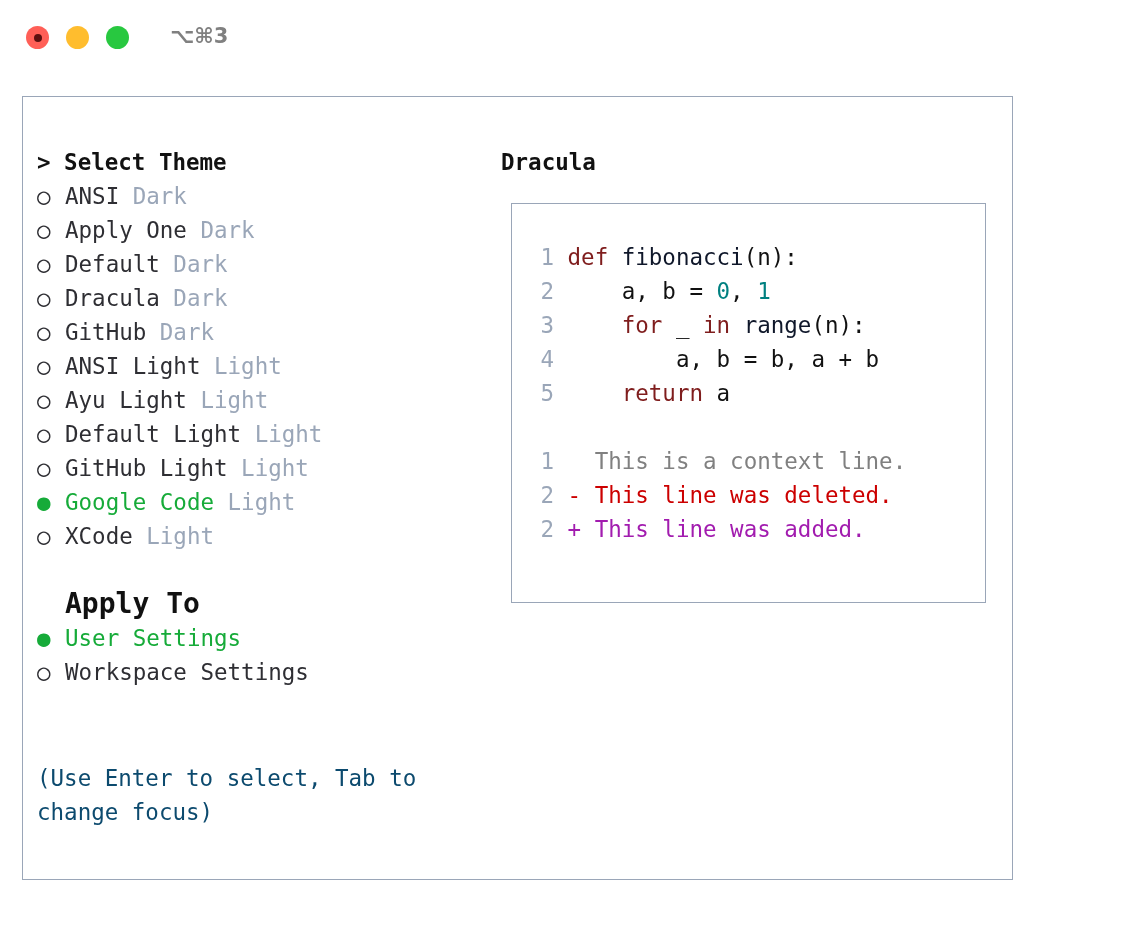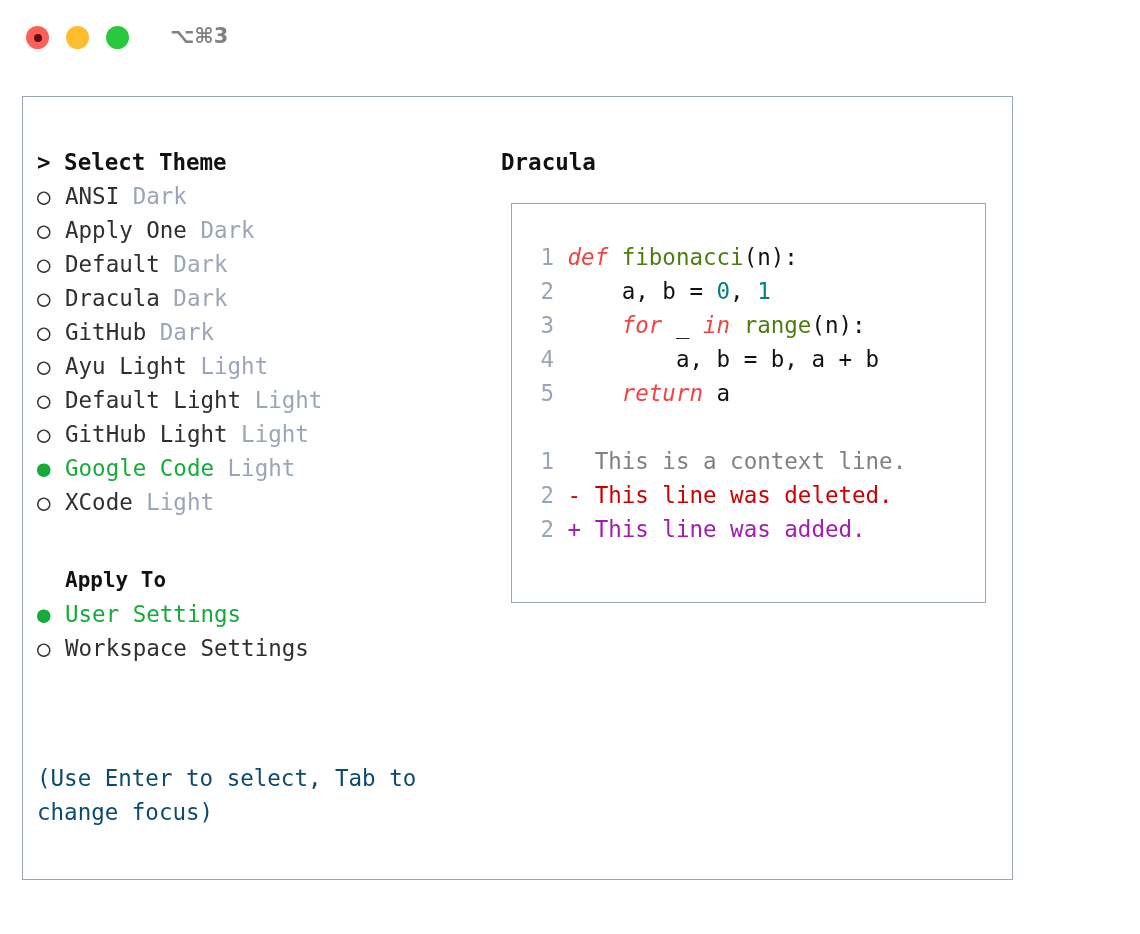--- a/index.html
+++ b/index.html
@@ -97,27 +97,26 @@
   }
 
   .heading {
     font-size: 22.5px;
     font-weight: bold;
     color: #111111;
     line-height: 34px;
     white-space: pre;
   }
   .section-heading {
-    font-size: 21px;
+    font-size: 28px;
     font-weight: bold;
     color: #111111;
     line-height: 34px;
     white-space: pre;
     padding-left: 28px;
-    margin-top: 10px;
   }
 
   .opt-list { margin: 0; padding: 0; list-style: none; }
   .opt {
     font-size: 22.5px;
     line-height: 34px;
     color: #2e2e33;
     white-space: pre;
     display: block;
   }
@@ -163,22 +162,22 @@
     line-height: 34px;
     white-space: pre;
   }
   .cline { white-space: pre; display: block; }
   .ln {
     color: #9aa6b8;
     display: inline-block;
     width: 28px;
     text-align: right;
   }
-  .kw   { color: #ef4444; font-style: italic; }
-  .fn   { color: #4d7c0f; }
+  .kw   { color: #7f1d1d; }
+  .fn   { color: #0f172a; }
   .num  { color: #008080; }
   .plain{ color: #111111; }
   .ctx  { color: #808080; }
   .del  { color: #cc0000; margin-top: 32px; }
   .add  { color: #a21caf; }
   .blank-line { display: block; height: 34px; }
 </style>
 </head>
 <body>
 
@@ -197,20 +196,21 @@
     <div class="panel-inner">
 
       <div class="left-col">
         <div class="heading">&gt; Select Theme</div>
         <div class="opt-list" id="theme-list">
             <div class="opt"><span class="marker off">○</span><span class="label">ANSI</span><span class="suffix"> Dark</span></div>
             <div class="opt"><span class="marker off">○</span><span class="label">Apply One</span><span class="suffix"> Dark</span></div>
             <div class="opt"><span class="marker off">○</span><span class="label">Default</span><span class="suffix"> Dark</span></div>
             <div class="opt"><span class="marker off">○</span><span class="label">Dracula</span><span class="suffix"> Dark</span></div>
             <div class="opt"><span class="marker off">○</span><span class="label">GitHub</span><span class="suffix"> Dark</span></div>
+            <div class="opt"><span class="marker off">○</span><span class="label">ANSI Light</span><span class="suffix"> Light</span></div>
             <div class="opt"><span class="marker off">○</span><span class="label">Ayu Light</span><span class="suffix"> Light</span></div>
             <div class="opt"><span class="marker off">○</span><span class="label">Default Light</span><span class="suffix"> Light</span></div>
             <div class="opt"><span class="marker off">○</span><span class="label">GitHub Light</span><span class="suffix"> Light</span></div>
             <div class="opt selected"><span class="marker on">●</span><span class="label">Google Code</span><span class="suffix"> Light</span></div>
             <div class="opt"><span class="marker off">○</span><span class="label">XCode</span><span class="suffix"> Light</span></div>
           </div>
         <div class="gap-block"></div>
         <div class="section-heading">Apply To</div>
         <div class="opt-list" id="apply-list">
             <div class="opt selected"><span class="marker on">●</span><span class="label">User Settings</span></div>

